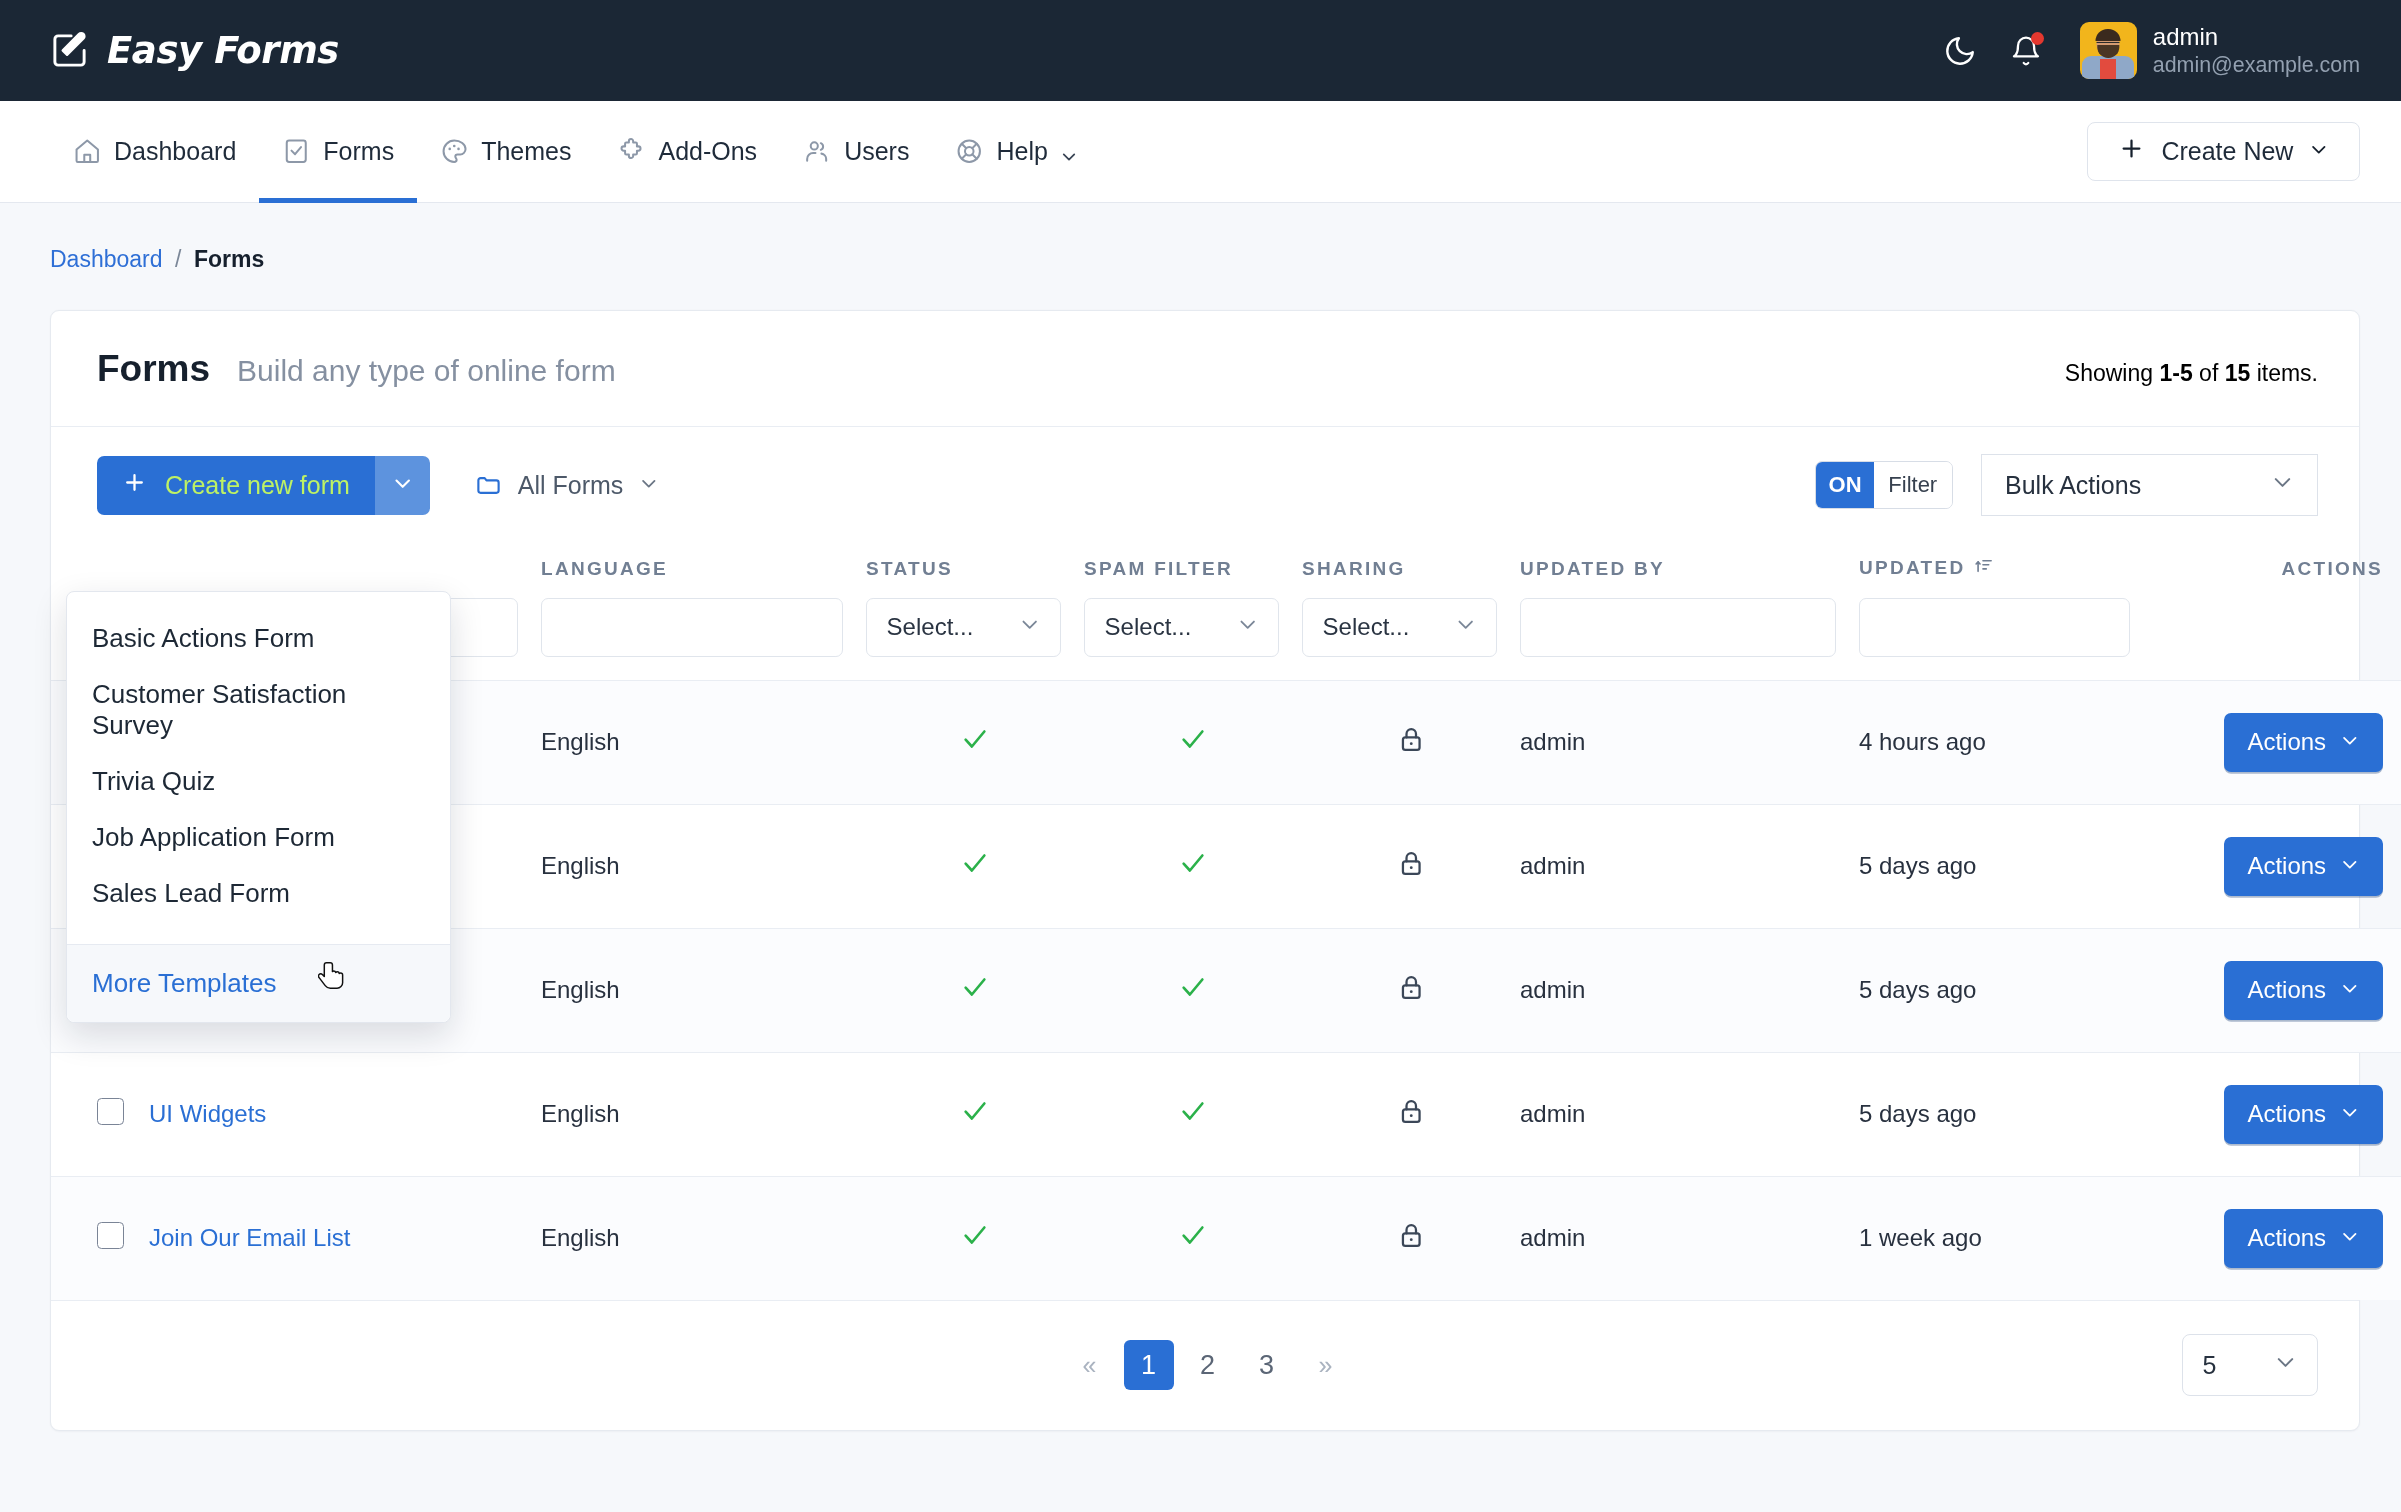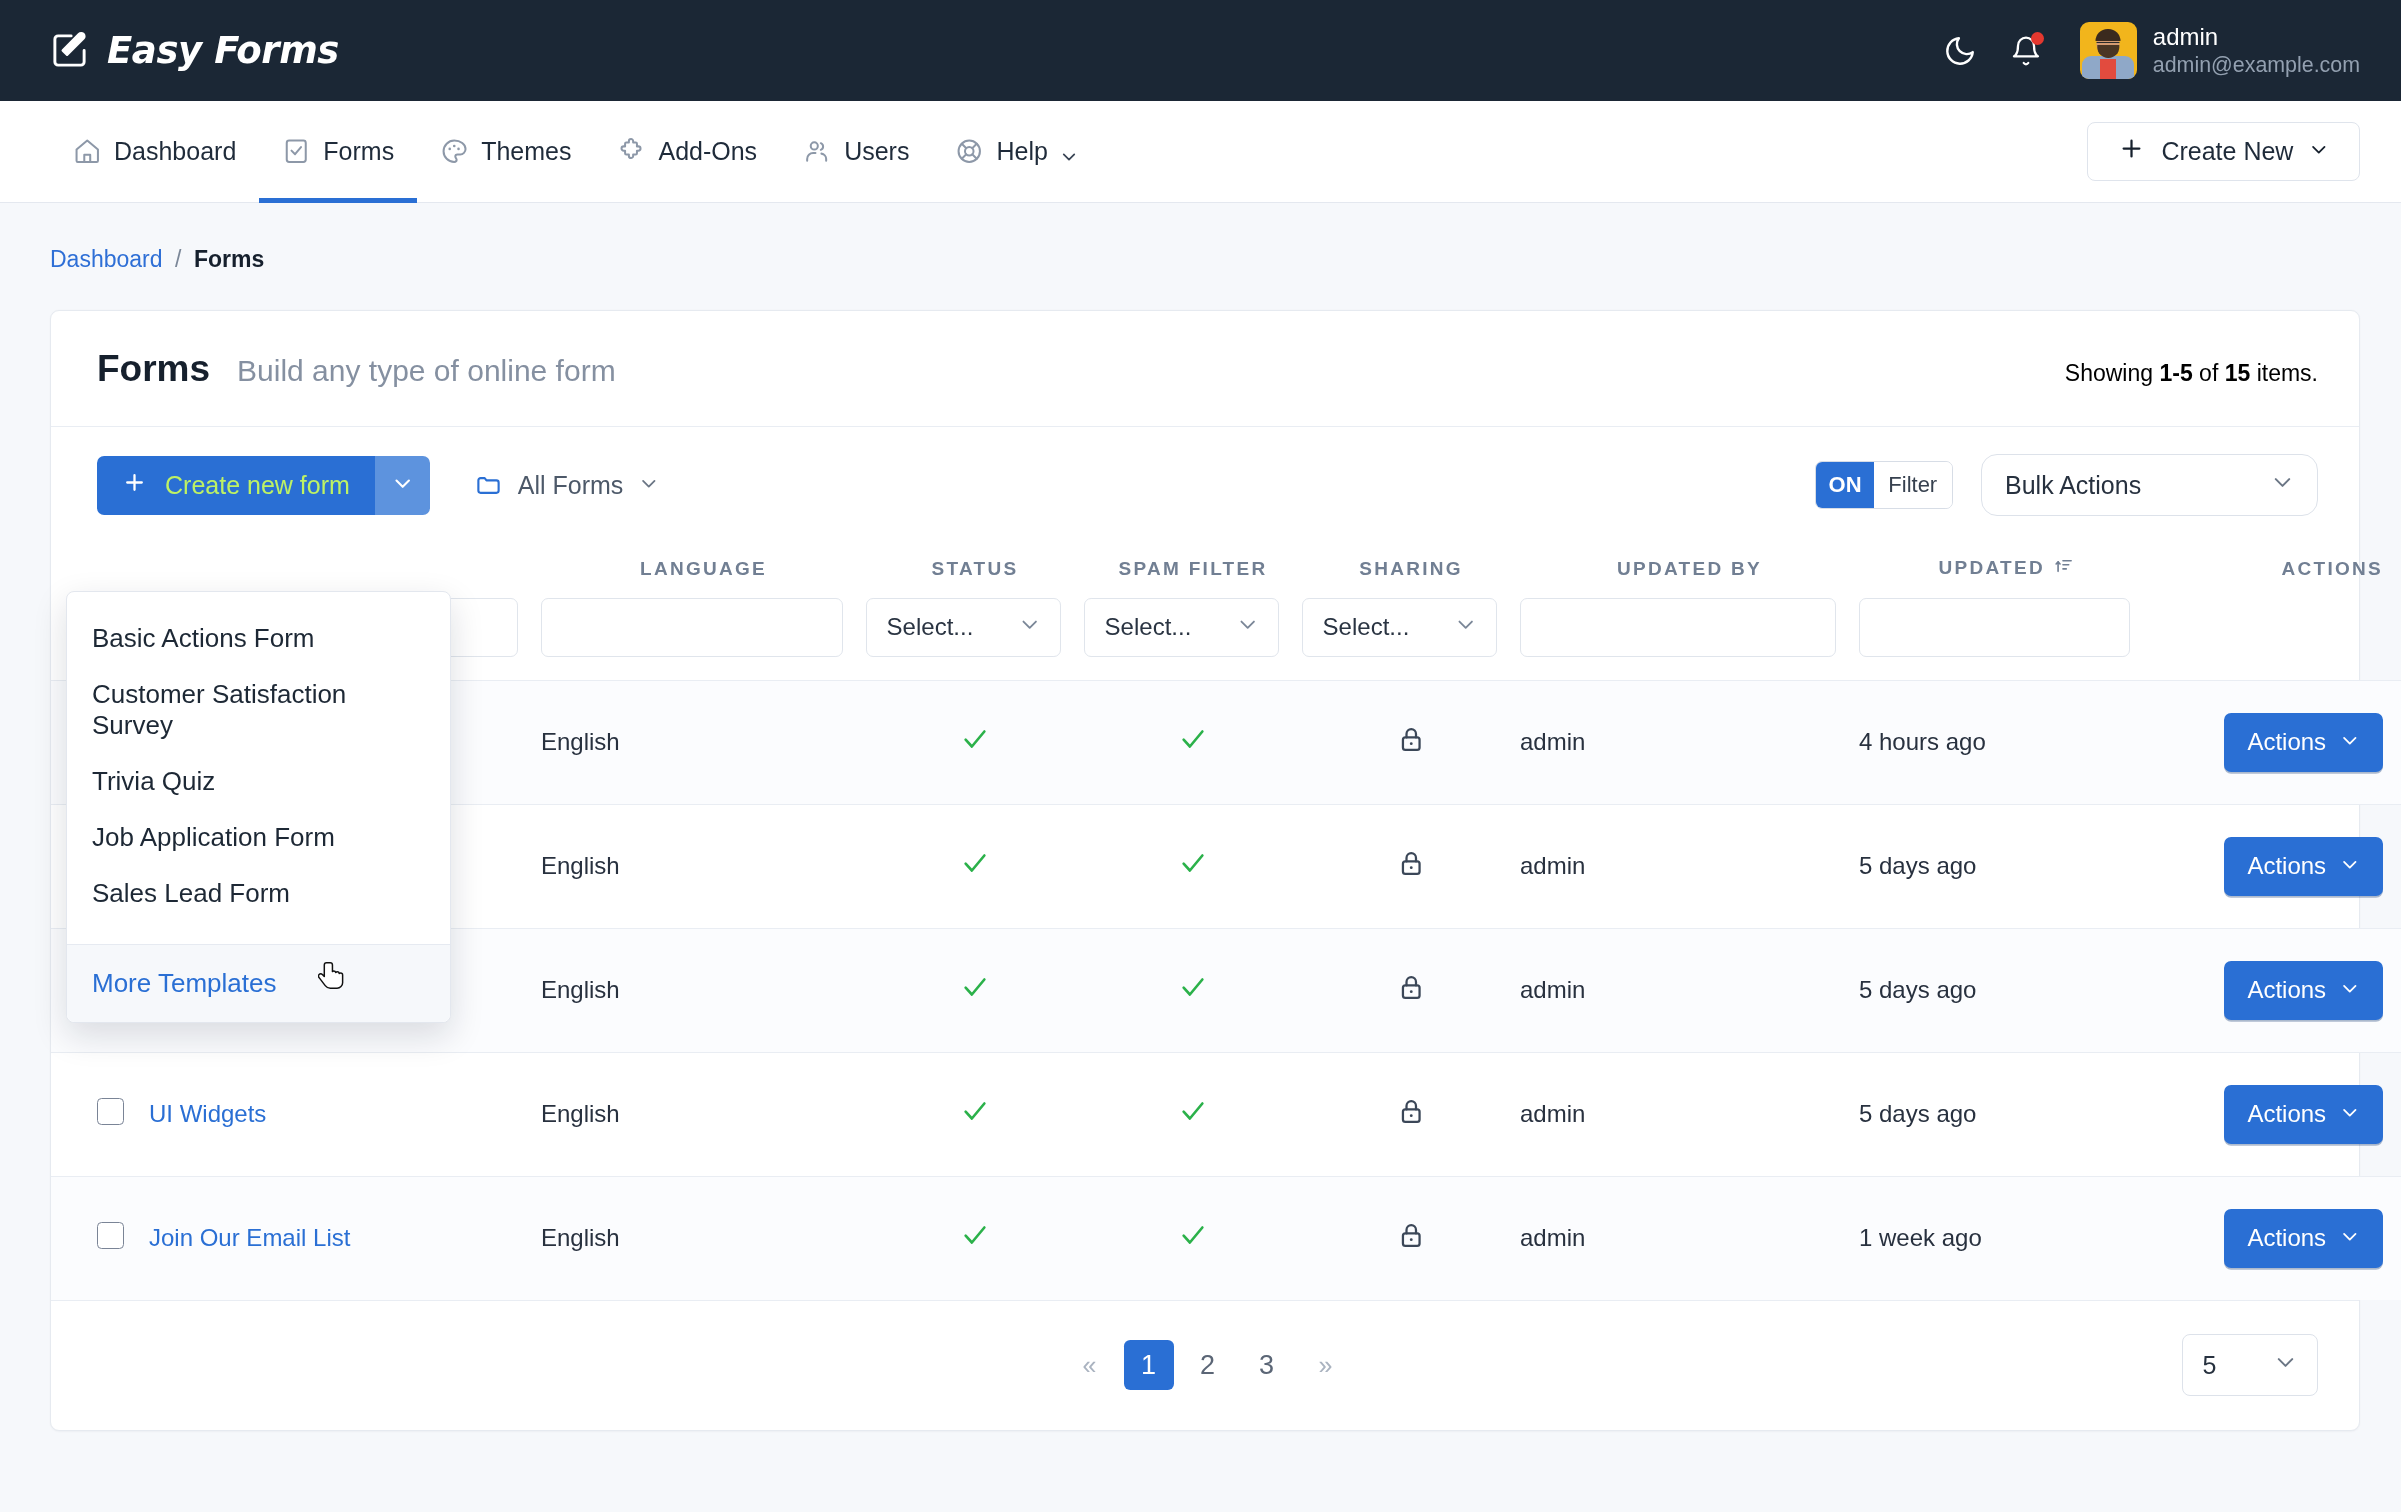--- a/index.html
+++ b/index.html
@@ -134,31 +134,31 @@
   }
   .ft-on {
     background: #2a6fd4; color: #fff; font-size: 22px; font-weight: 700;
     display: flex; align-items: center; padding: 0 12.5px;
   }
   .ft-label {
     background: #fff; color: #37414f; font-size: 22px;
     display: flex; align-items: center; padding: 0 14.3px;
   }
   .bulk {
-    width: 337px; height: 62px; border: 0.9px solid #dde2ea; border-radius: 16px;
+    width: 337px; height: 62px; border: 0.9px solid #dde2ea; border-radius: 0;
     display: flex; align-items: center; padding: 0 23px; cursor: pointer;
     font-size: 25px; color: #27313f; background: #fff;
   }
   .bulk .chev2 { margin-left: auto; color: #6b7685; }
 
   
   table { width: 100%; border-collapse: collapse; table-layout: fixed; }
   th {
     font-size: 19px; letter-spacing: .12em; color: #717f93; font-weight: 700;
-    text-align: center; padding: 14.3px 0 9px 0; vertical-align: bottom;
+    text-align: left; padding: 14.3px 0 9px 0; vertical-align: bottom;
     font-family: "Liberation Sans Narrow","Liberation Sans",sans-serif;
   }
   .th-sort { display: inline-flex; align-items: center; gap: 9px; }
   .fltr-row td { padding: 9px 0 23px 0; }
   .fi {
     height: 59px; border: 0.9px solid #e0e5ec; border-radius: 7.1px; background: #fff;
     width: 100%;
   }
   .fsel {
     height: 59px; border: 0.9px solid #e0e5ec; border-radius: 7.1px; background: #fff;

